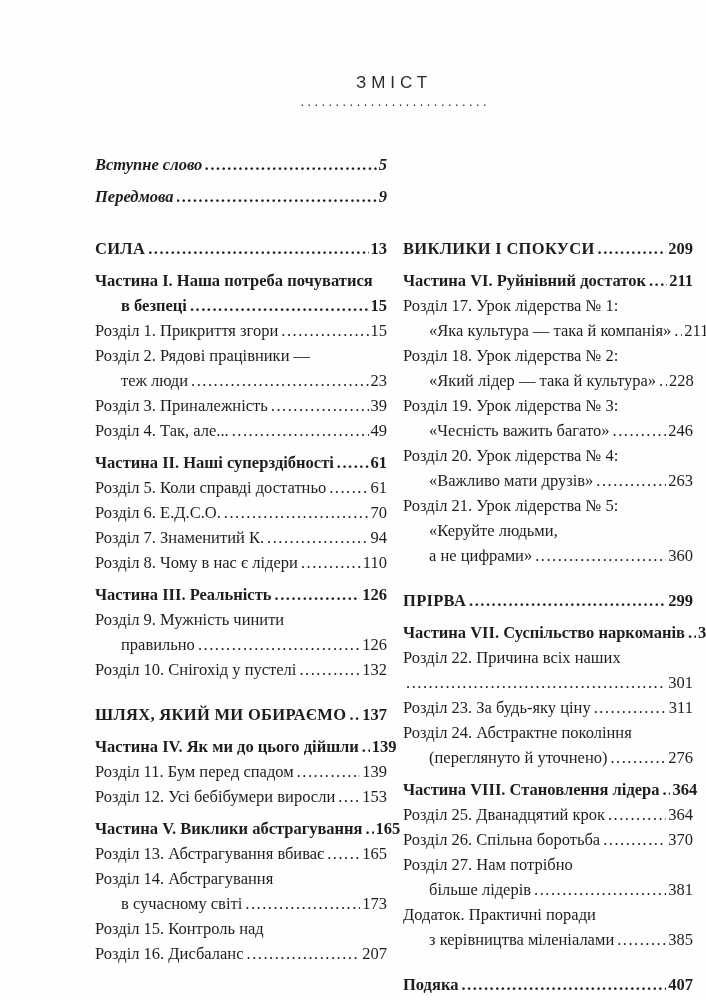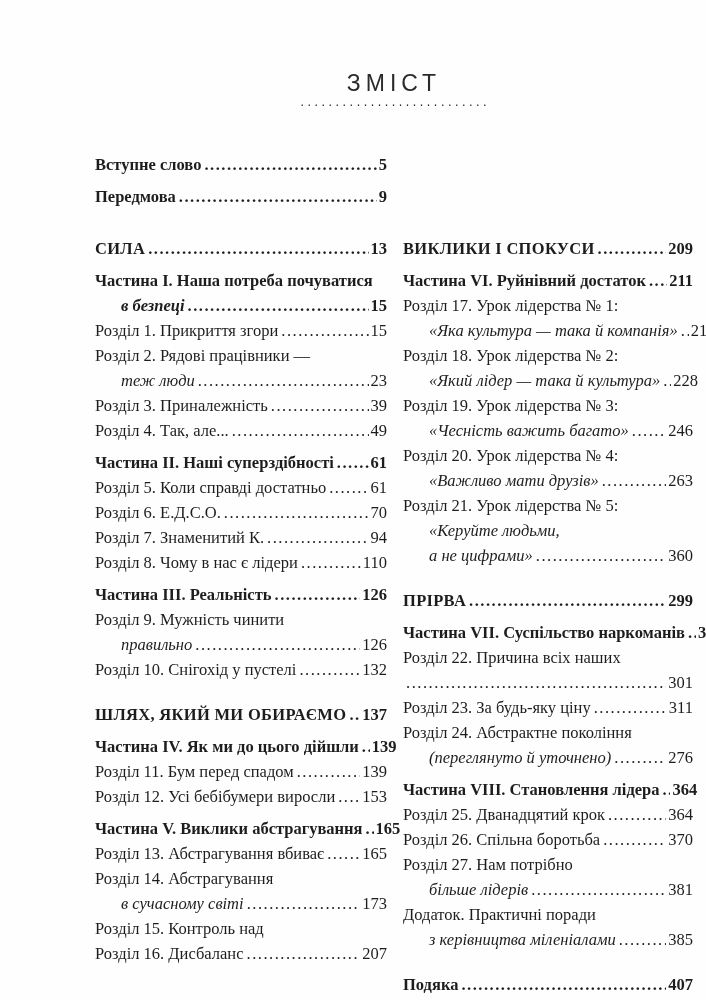--- a/index.html
+++ b/index.html
@@ -16,21 +16,21 @@
     font-family:"Liberation Serif","DejaVu Serif",serif;
     font-size:16.5px;
     box-sizing:border-box;
     padding:72px 13px 0 95px;
     overflow:hidden;
   }
   header{width:598px;text-align:center;margin-bottom:0;}
   h1.toc-title{
     margin:0;
     font-family:"Liberation Sans","DejaVu Sans",sans-serif;
-    font-size:23px;
+    font-size:17px;
     font-weight:400;
     letter-spacing:5px;
     color:#2a2a2a;
     line-height:22px;
   }
   .title-dots{line-height:10px;margin-top:2px;}
   .title-dots::after{
     content:"...........................";
     font-family:"DejaVu Sans Mono",monospace;
     font-size:10px;
@@ -43,38 +43,38 @@
   .col-left{margin-right:16px;}
   .col-right{width:290px;}
   .group + .group{margin-top:20px;}
   .entry{margin:0;}
   .entry .row{
     display:flex;
     align-items:baseline;
     line-height:25px;
   }
   .entry .row .text{white-space:nowrap;}
-  .entry .row.cont .text{padding-left:26px;font-style:italic;}
+  .entry .row.cont .text{padding-left:26px;}
   .leader{
     flex:1 1 auto;
     overflow:hidden;
     white-space:nowrap;
     margin:0 2px 0 3px;
     min-width:8px;
   }
   .leader::after{
     content:"..................................................................................";
     letter-spacing:1.5px;
   }
   .pageno{flex:0 0 auto;white-space:nowrap;}
   .entry.section{font-weight:bold;margin-top:7px;}
   .entry.section .text{letter-spacing:0.3px;}
   .entry.part{font-weight:bold;margin-top:7px;}
   .entry.bold-item{font-weight:bold;margin-top:7px;}
-  .front .entry{font-weight:bold;margin-bottom:7px;}
+  .front .entry{font-weight:bold;margin-bottom:7px;font-style:italic;}
   .group > .entry:first-child{margin-top:14px;}
 </style>
 </head>
 <body>
 
 <div class="page">
   <header>
     <h1 class="toc-title">ЗМІСТ</h1>
     <div class="title-dots"></div>
   </header>

